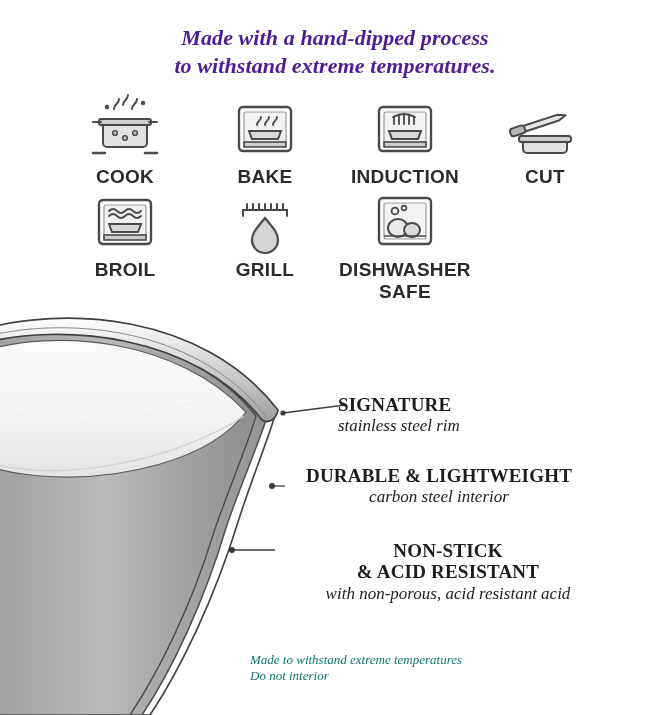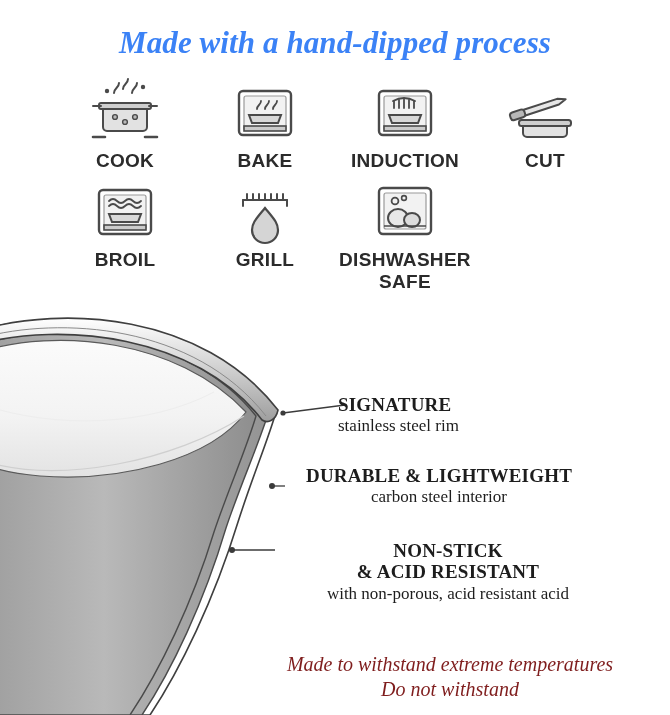--- a/index.html
+++ b/index.html
@@ -15,36 +15,35 @@
     position: relative;
   }
 
   
   .headline {
     text-align: center;
     padding-top: 24px;
     font-family: "Liberation Serif", serif;
     font-weight: bold;
     font-style: italic;
-    font-size: 31px;
+    font-size: 22px;
     line-height: 1.25;
-    color: #3b82f6;
+    color: #4c1d95;
     letter-spacing: 0.1px;
   }
   .headline .line {
     display: block;
   }
 
   
   .icon-grid {
     margin: 14px auto 0 auto;
     width: 560px;
     display: grid;
     grid-template-columns: repeat(4, 1fr);
-    row-gap: 6px;
   }
   .icon-cell {
     display: flex;
     flex-direction: column;
     align-items: center;
     justify-content: flex-start;
   }
   .icon-art {
     height: 72px;
     display: flex;
@@ -85,46 +84,47 @@
   .callout .title {
     font-family: "Liberation Serif", serif;
     font-weight: bold;
     font-size: 19px;
     color: #1d1d1d;
     line-height: 1.12;
     letter-spacing: 0.2px;
   }
   .callout .sub {
     font-family: "Liberation Serif", serif;
+    font-style: italic;
     font-size: 17px;
     color: #1d1d1d;
     line-height: 1.2;
     margin-top: 1px;
   }
   #callout-signature { left: 338px; top: 94px; width: 290px; text-align: left; }
   #callout-durable   { left: 264px; top: 165px; width: 350px; text-align: center; }
   #callout-nonstick  { left: 268px; top: 240px; width: 360px; text-align: center; }
   #footnote {
     position: absolute;
     left: 250px;
     top: 352px;
     width: 400px;
-    text-align: center;
     font-family: "Liberation Serif", serif;
     font-style: italic;
-    font-size: 20px;
-    color: #7f1d1d;
+    font-size: 13px;
+    color: #0f766e;
     line-height: 1.25;
   }
 </style>
 </head>
 <body>
 
 <div class="headline">
   <span class="line">Made with a hand-dipped process</span>
+  <span class="line">to withstand extreme temperatures.</span>
 </div>
 
 <div class="icon-grid">
 
   <div class="icon-cell">
     <div class="icon-art">
       <svg width="96" height="72" viewBox="0 0 96 72">
         <g fill="none" stroke="#4a4a4a" stroke-width="2" stroke-linecap="round">
           <path d="M37 16 c0 -5 5 -5 5 -10 M46 12 c0 -5 5 -5 5 -10 M55 16 c0 -5 5 -5 5 -10"></path>
           <circle cx="30" cy="14" r="2.2" fill="#4a4a4a" stroke="none"></circle>
@@ -297,16 +297,16 @@
   </div>
 
   <div class="callout" id="callout-nonstick">
     <div class="title">NON-STICK</div>
     <div class="title">&amp; ACID RESISTANT</div>
     <div class="sub">with non-porous, acid resistant acid</div>
   </div>
 
   <div id="footnote">
     <div>Made to withstand extreme temperatures</div>
-    <div>Do not withstand</div>
+    <div>Do not interior</div>
   </div>
 
 </div>
 
 </body></html>

